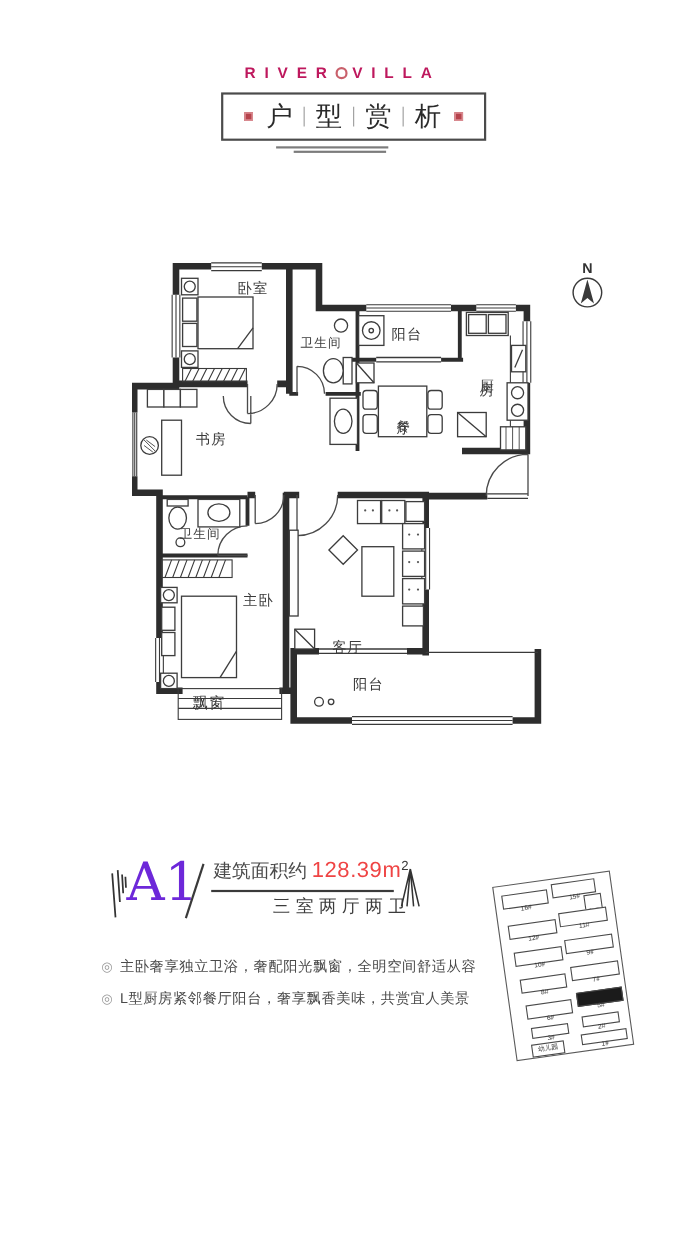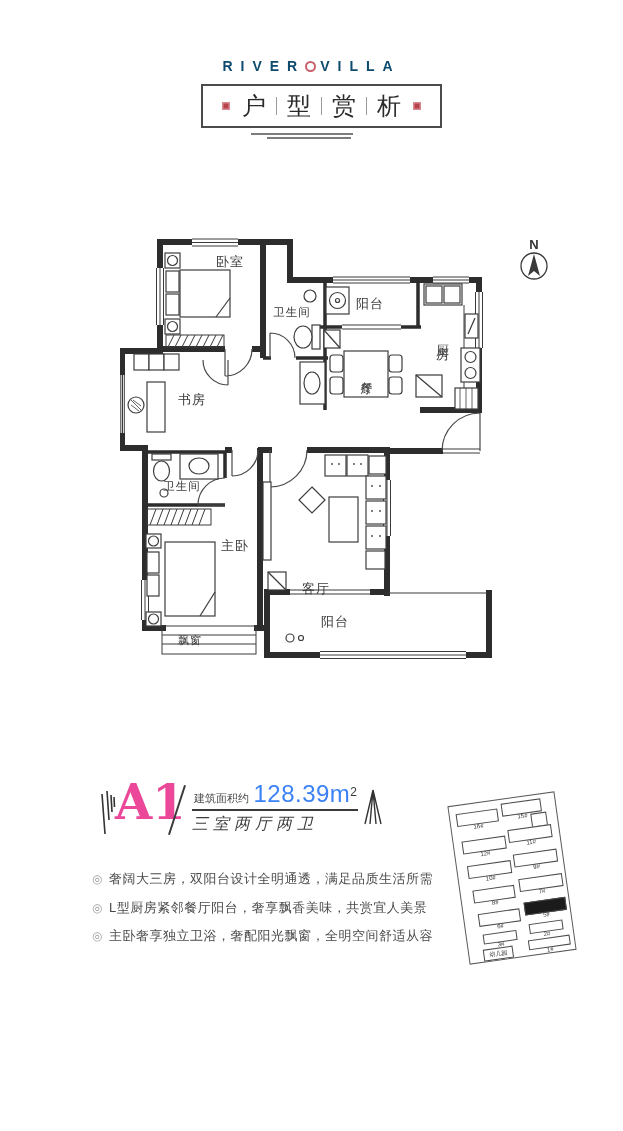--- a/index.html
+++ b/index.html
@@ -2,21 +2,21 @@
 <html><head>
 <meta charset="utf-8">
 <style>
   html,body{margin:0;padding:0;background:#fff;width:623px;height:1131px;overflow:hidden;
     font-family:"Liberation Sans",sans-serif;color:#3e3e3e;}
   .abs{position:absolute;}
   #page{position:relative;width:623px;height:1131px;background:#fff;}
 
   
   #brand{top:58px;left:0;width:623px;text-align:center;font-size:14px;font-weight:bold;
-    letter-spacing:8px;color:#0c4a6e;}
+    letter-spacing:8px;color:#be185d;}
   .brand-dot{display:inline-block;width:7px;height:7px;border:2px solid #c9606b;border-radius:50%;
     margin:0 4px 1px 0;vertical-align:middle;}
   #title-box{top:84px;left:201px;width:237px;height:40px;border:2px solid #4b4b4b;
     display:flex;align-items:center;justify-content:center;}
   .title-char{font-family:"DejaVu Serif",serif;font-size:24px;color:#2a2a2a;margin:0 6px;}
   .title-sep{width:1px;height:18px;background:#9a9a9a;margin:0 4px;}
   .seal{width:8px;height:8px;background:#b5434c;box-shadow:inset 0 0 0 1.5px #d98a90;margin:0 6px;}
   .uline1{top:133px;left:251px;width:102px;height:2px;background:#7c7c7c;}
   .uline2{top:137px;left:267px;width:84px;height:2px;background:#7c7c7c;}
 
@@ -24,30 +24,30 @@
   #plan{top:230px;left:120px;width:430px;height:430px;}
   .room-label{position:absolute;transform:translate(-50%,-50%);font-size:13px;color:#3a3a3a;
     white-space:nowrap;letter-spacing:1px;background:transparent;}
   .room-label.small{font-size:11.5px;}
   .room-label.v{writing-mode:vertical-rl;letter-spacing:2px;}
   #north-label{position:absolute;left:414px;top:14px;transform:translate(-50%,-50%);
     font-size:13px;font-weight:bold;color:#333;}
 
   
   #unit{top:776px;left:100px;width:285px;height:70px;}
-  #unit-name{left:15px;top:2px;font-family:"DejaVu Serif",serif;font-size:48px;font-weight:700;
-    color:#ec4899;line-height:48px;}
+  #unit-name{left:15px;top:2px;font-family:"DejaVu Serif",serif;font-size:48px;font-weight:400;
+    color:#6d28d9;line-height:48px;}
   #unit-slash{left:76px;top:8px;width:2px;height:52px;background:#3a3a3a;transform:rotate(18deg);}
   #unit-rule{left:92px;top:33px;width:166px;height:2px;background:#3a3a3a;}
   #unit-area{left:94px;top:4px;width:170px;white-space:nowrap;}
-  #area-label{font-size:11px;color:#4a4a4a;}
-  #area-value{font-size:24px;color:#3b82f6;letter-spacing:0.5px;}
+  #area-label{font-size:17px;color:#4a4a4a;}
+  #area-value{font-size:20px;color:#ef4444;letter-spacing:0.5px;}
   #area-sup{font-size:12px;color:#3a3a3a;vertical-align:super;}
-  #unit-layout{left:92px;top:38px;width:166px;text-align:left;font-size:16px;color:#3c3c3c;
-    letter-spacing:5px;white-space:nowrap;font-style:italic;}
+  #unit-layout{left:108px;top:38px;width:166px;text-align:right;font-size:16px;color:#3c3c3c;
+    letter-spacing:5px;white-space:nowrap;}
 
   
   #features{top:870px;left:92px;width:340px;display:flex;flex-direction:column;gap:10.5px;}
   .feature{font-size:13px;color:#4a4a4a;white-space:nowrap;letter-spacing:0.5px;}
   .bullet{color:#9a9a9a;font-size:12px;margin-right:6px;}
 
   
   #siteplan{top:798px;left:458px;width:106px;height:158px;border:1px solid #5a5a5a;
     transform:rotate(-8deg);background:#fff;}
   .bld{position:absolute;border:1px solid #4a4a4a;background:#fff;}
@@ -238,42 +238,41 @@
     <div class="room-label" style="left:110px;top:32px">卧室</div>
     <div class="room-label small" style="left:172px;top:82px">卫生间</div>
     <div class="room-label" style="left:250px;top:74px">阳台</div>
     <div class="room-label v" style="left:322px;top:106px">厨房</div>
     <div class="room-label v" style="left:246px;top:144px;font-size:12px">餐厅</div>
     <div class="room-label" style="left:72px;top:170px">书房</div>
     <div class="room-label small" style="left:62px;top:256px">卫生间</div>
     <div class="room-label" style="left:115px;top:316px">主卧</div>
     <div class="room-label" style="left:196px;top:359px">客厅</div>
     <div class="room-label" style="left:215px;top:392px">阳台</div>
-    <div class="room-label" style="left:70px;top:410px;font-size:11px">飘窗</div>
+    <div class="room-label" style="left:70px;top:410px;font-size:14px">飘窗</div>
     <div id="north-label">N</div>
   </div>
 
   <div id="unit" class="abs">
     <svg class="abs" style="left:0;top:14px" width="16" height="46">
       <path d="M2,4 L5,44 M7,1 L9,30 M11,5 L12,22 M14,7 L14.5,17" stroke="#333" stroke-width="1.6" fill="none"></path>
     </svg>
     <div id="unit-name" class="abs">A1</div>
     <div id="unit-slash" class="abs"></div>
     <div id="unit-area" class="abs"><span id="area-label">建筑面积约</span> <span id="area-value">128.39m</span><span id="area-sup">2</span></div>
     <div id="unit-rule" class="abs"></div>
     <div id="unit-layout" class="abs">三室两厅两卫</div>
     <svg class="abs" style="left:262px;top:12px" width="22" height="38">
       <path d="M11,2 L3,36 M11,2 L8,36 M11,2 L14,36 M11,2 L19,36" stroke="#333" stroke-width="1.4" fill="none"></path>
     </svg>
   </div>
 
   <div id="features" class="abs">
-    <div class="feature"><span class="bullet">◎</span><span>奢阔大三房，双阳台设计全明通透，满足品质生活所需</span></div>
+    <div class="feature"><span class="bullet">◎</span><span>主卧奢享独立卫浴，奢配阳光飘窗，全明空间舒适从容</span></div>
     <div class="feature"><span class="bullet">◎</span><span>L型厨房紧邻餐厅阳台，奢享飘香美味，共赏宜人美景</span></div>
-    <div class="feature"><span class="bullet">◎</span><span>主卧奢享独立卫浴，奢配阳光飘窗，全明空间舒适从容</span></div>
   </div>
 
   <div id="siteplan" class="abs">
     <div>
         <div class="bld" style="left: 6px; top: 8px; width: 40px; height: 11px;">
           <div class="bld-label">16#</div>
         </div>
         <div class="bld" style="left: 52px; top: 4px; width: 38px; height: 11px;">
           <div class="bld-label">15#</div>
         </div>

